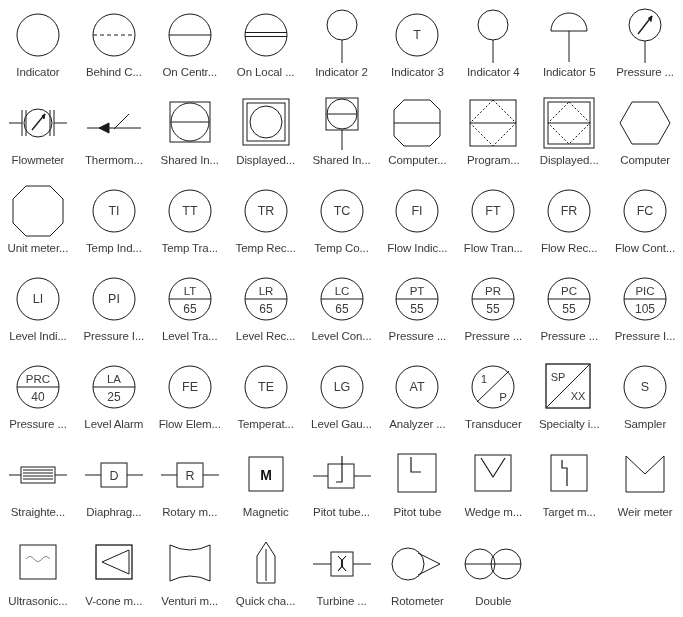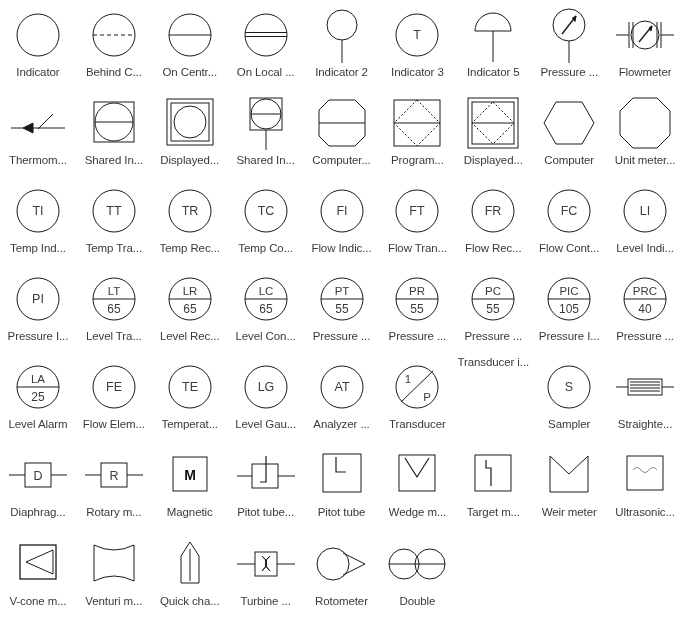--- a/index.html
+++ b/index.html
@@ -91,20 +91,29 @@
         <svg width="74" height="62" viewBox="0 0 74 62" stroke="#1a1a1a" fill="none" stroke-width="1">
           <circle cx="37" cy="31" r="21"></circle>
           <text class="tag" x="37" y="35" text-anchor="middle" stroke="none">T</text>
         </svg>
       </div>
       <div class="lbl">Indicator 3</div>
     </div>
     <div class="cell">
       <div class="sym">
         <svg width="74" height="62" viewBox="0 0 74 62" stroke="#1a1a1a" fill="none" stroke-width="1">
+          <circle cx="37" cy="21" r="15"></circle>
+          <line x1="37" y1="36" x2="37" y2="59"></line>
+        </svg>
+      </div>
+      <div class="lbl">Indicator 4</div>
+    </div>
+    <div class="cell">
+      <div class="sym">
+        <svg width="74" height="62" viewBox="0 0 74 62" stroke="#1a1a1a" fill="none" stroke-width="1">
           <path d="M19 27 A18 18 0 0 1 55 27 Z"></path>
           <line x1="37" y1="27" x2="37" y2="58"></line>
         </svg>
       </div>
       <div class="lbl">Indicator 5</div>
     </div>
     <div class="cell">
       <div class="sym">
         <svg width="74" height="62" viewBox="0 0 74 62" stroke="#1a1a1a" fill="none" stroke-width="1">
           <circle cx="37" cy="21" r="16"></circle>
@@ -449,21 +458,29 @@
         <svg width="74" height="62" viewBox="0 0 74 62" stroke="#1a1a1a" fill="none" stroke-width="1">
           <circle cx="37" cy="31" r="21"></circle>
           <line x1="21" y1="46" x2="53" y2="15"></line>
           <text class="tagsm" x="28" y="27" text-anchor="middle" stroke="none">1</text>
           <text class="tagsm" x="47" y="45" text-anchor="middle" stroke="none">P</text>
         </svg>
       </div>
       <div class="lbl">Transducer</div>
     </div>
     <div class="cell">
-      <div class="lbl">Transducer i...</div>
+      <div class="sym">
+        <svg width="74" height="62" viewBox="0 0 74 62" stroke="#1a1a1a" fill="none" stroke-width="1">
+          <rect x="14" y="8" width="44" height="44" stroke-width="1.3"></rect>
+          <line x1="15" y1="51" x2="57" y2="9"></line>
+          <text class="sp" x="26" y="25" text-anchor="middle" stroke="none">SP</text>
+          <text class="sp" x="46" y="44" text-anchor="middle" stroke="none">XX</text>
+        </svg>
+      </div>
+      <div class="lbl">Specialty i...</div>
     </div>
     <div class="cell">
       <div class="sym">
         <svg width="74" height="62" viewBox="0 0 74 62" stroke="#1a1a1a" fill="none" stroke-width="1">
           <circle cx="37" cy="31" r="21"></circle>
           <text class="tag" x="37" y="35" text-anchor="middle" stroke="none">S</text>
         </svg>
       </div>
       <div class="lbl">Sampler</div>
     </div>

